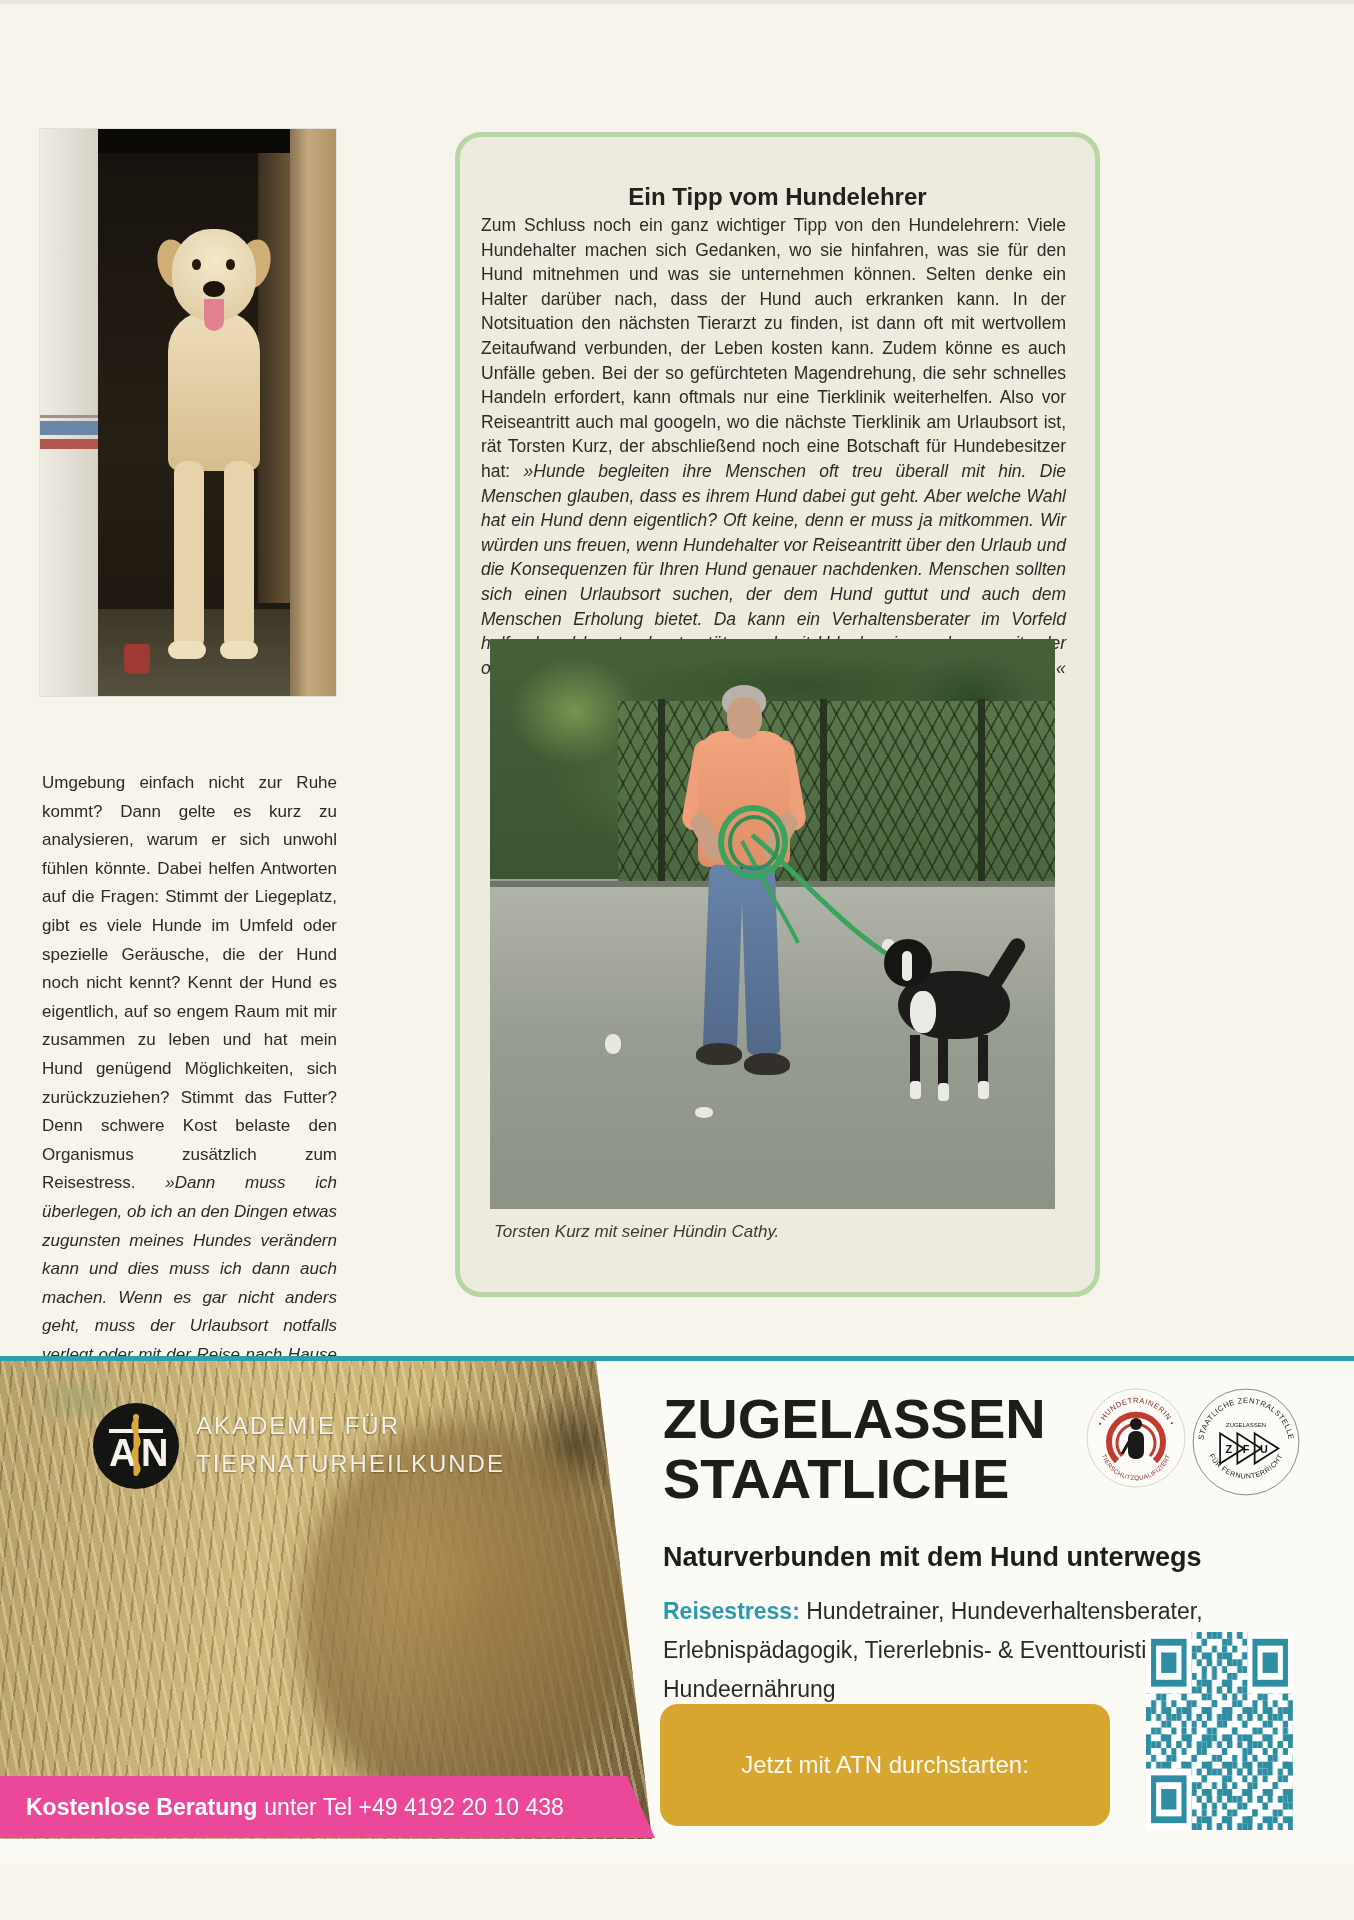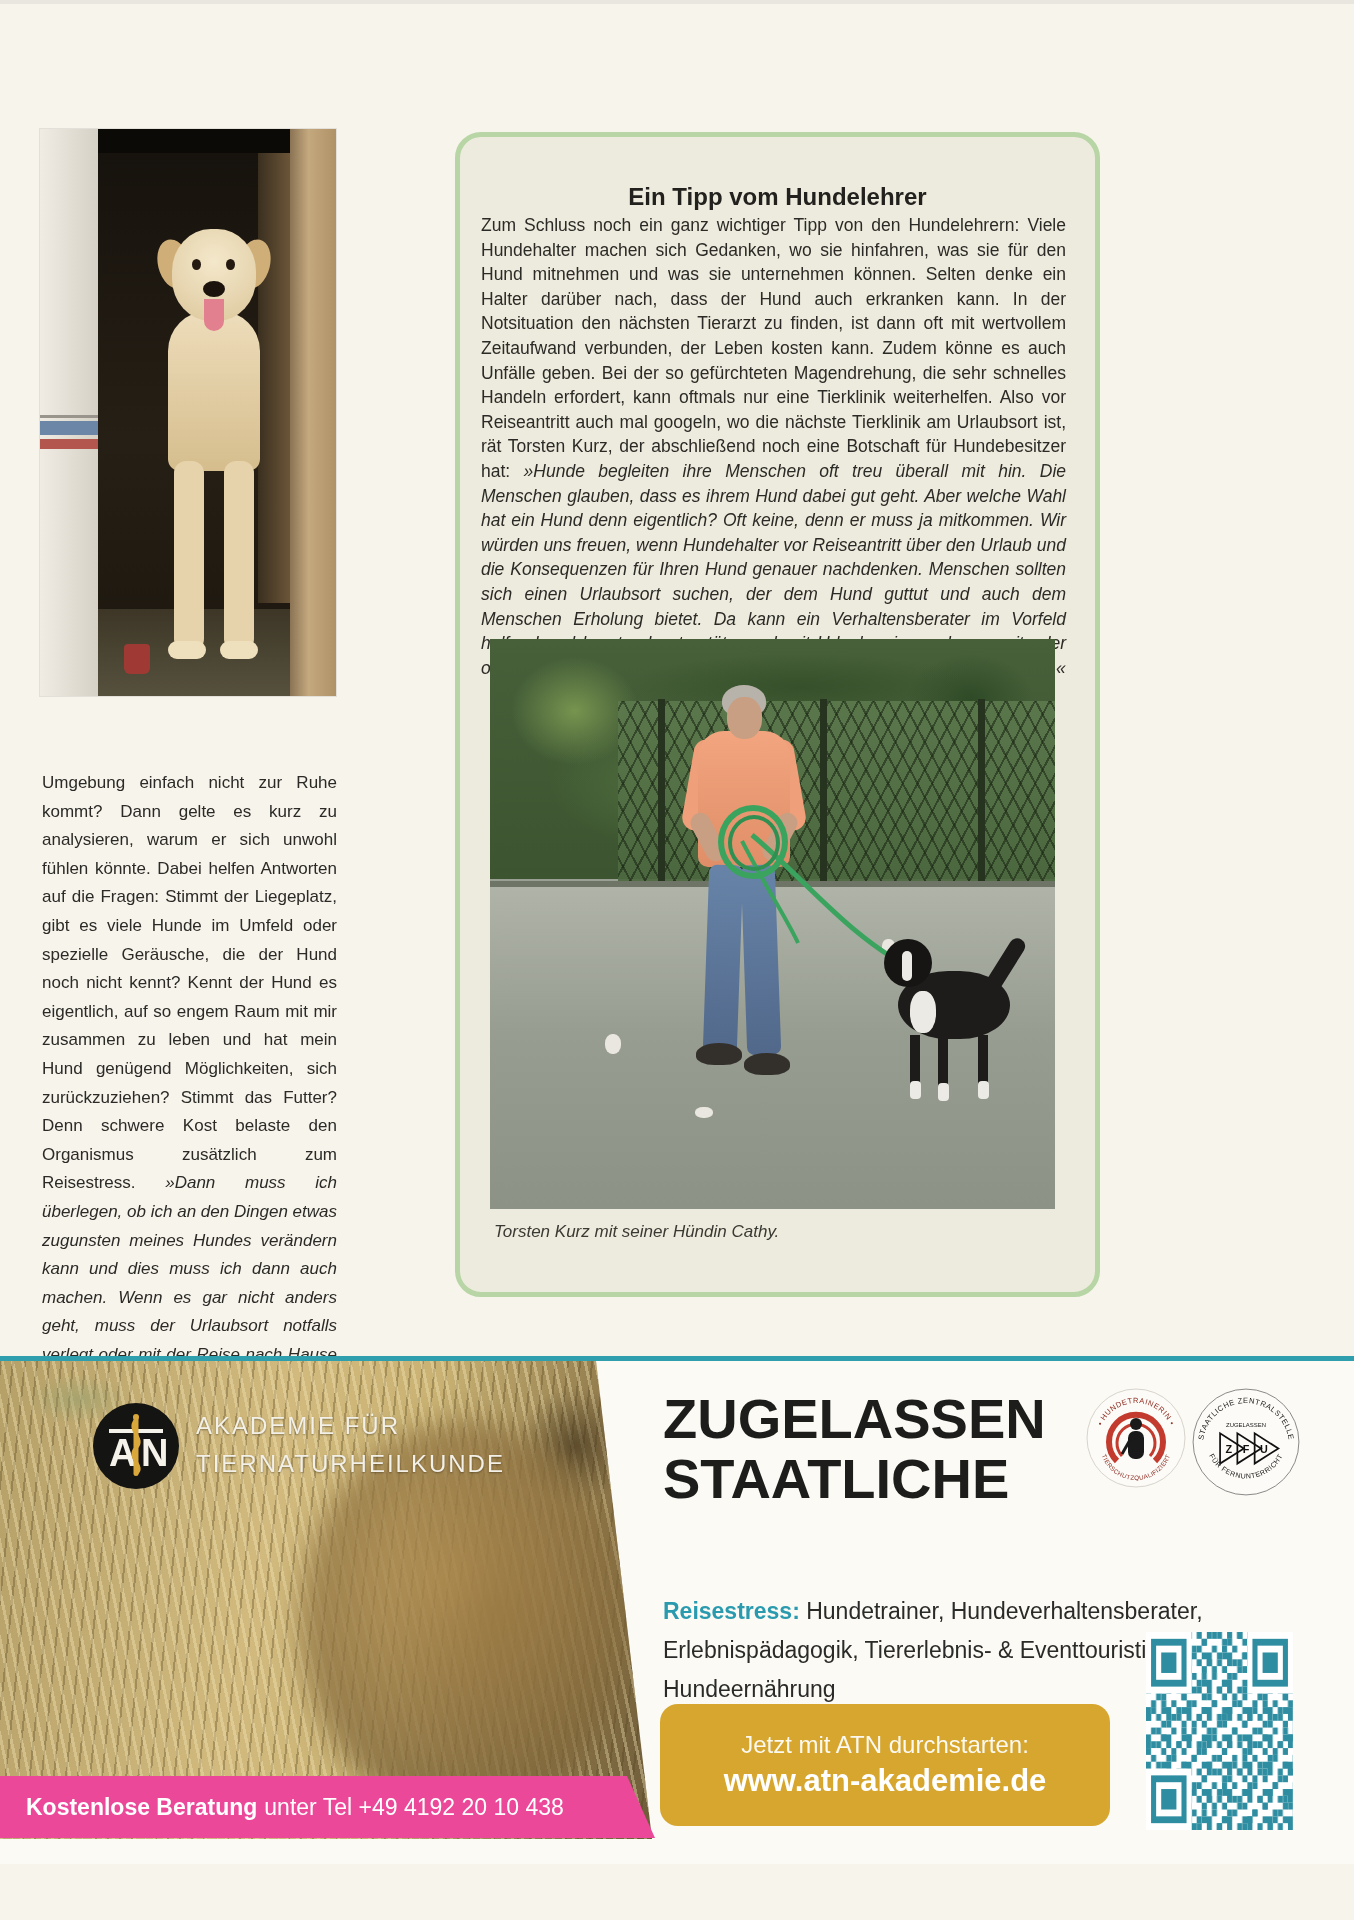--- a/index.html
+++ b/index.html
@@ -273,29 +273,29 @@
     <text x="47" y="60" font-family="Liberation Sans,sans-serif" font-size="10" font-weight="700" fill="#111">F</text>
     <text x="63" y="60" font-family="Liberation Sans,sans-serif" font-size="10" font-weight="700" fill="#111">U</text>
     <text font-family="Liberation Sans,sans-serif" font-size="7" fill="#1a1a1a" letter-spacing="0.5">
       <textPath href="#b2top" startOffset="50%" text-anchor="middle">STAATLICHE ZENTRALSTELLE</textPath>
     </text>
     <text font-family="Liberation Sans,sans-serif" font-size="6.5" fill="#1a1a1a" letter-spacing="0.5">
       <textPath href="#b2bot" startOffset="50%" text-anchor="middle">FÜR FERNUNTERRICHT</textPath>
     </text>
   </svg>
 
+  <div class="abs ad-sub">Naturverbunden mit dem Hund unterwegs</div>
   <div class="abs ad-train">
     <span class="lbl">Reisestress:</span><span> Hundetrainer, Hundeverhaltensberater,</span><br>
     <span>Erlebnispädagogik, Tiererlebnis- &amp; Eventtouristik,</span><br>
     <span>Hundeernährung</span>
   </div>
 
   <div class="abs cta">
     <div class="l1">Jetzt mit ATN durchstarten:</div>
-    <div class="l2">www.atn-akademie.de</div>
   </div>
 
   <svg class="abs qr" width="147" height="198" viewBox="0 0 29 29" preserveAspectRatio="none">
     <defs>
       <pattern id="qp1" width="4" height="4" patternUnits="userSpaceOnUse">
         <rect x="0" y="0" width="1" height="1" fill="#2e8da0"></rect>
           <rect x="2" y="0" width="1" height="1" fill="#2e8da0"></rect>
         <rect x="3" y="1" width="1" height="1" fill="#2e8da0"></rect>
           <rect x="1" y="2" width="1" height="1" fill="#2e8da0"></rect>
         <rect x="0" y="3" width="1" height="1" fill="#2e8da0"></rect>

